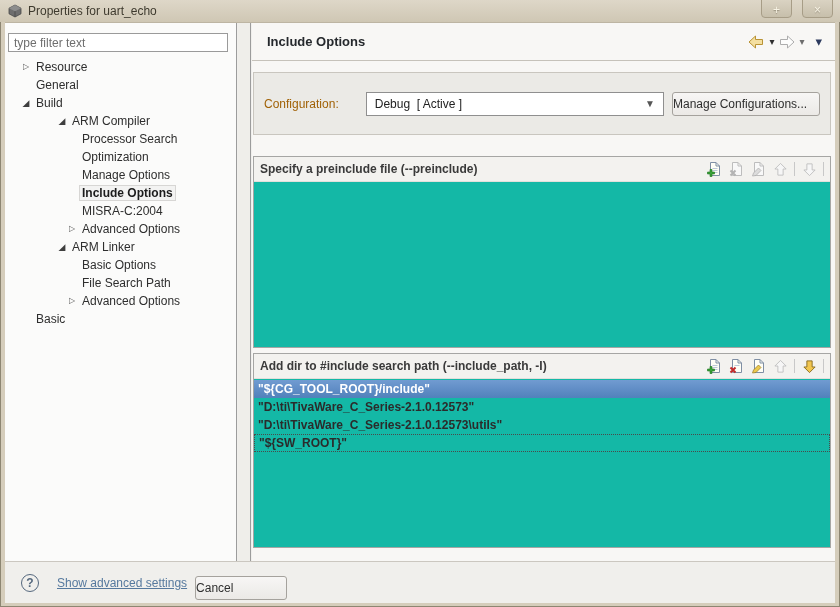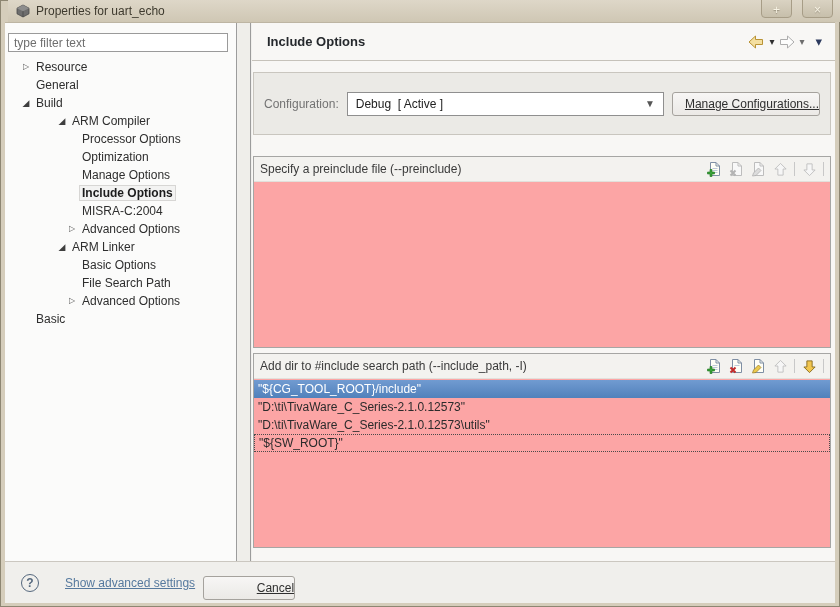--- a/index.html
+++ b/index.html
@@ -5,21 +5,21 @@
   html,body{margin:0;padding:0;background:#fff;}
   *{box-sizing:border-box;}
   .window{
     position:relative;width:840px;height:607px;
     background:#d5cdbb;
     font-family:"Liberation Sans",sans-serif;font-size:12px;color:#333;
     box-shadow:inset 0 0 0 1px #8d8672;
     overflow:hidden;
   }
   
-  .titlebar{position:absolute;top:0;left:8px;right:0;height:22px;
+  .titlebar{position:absolute;top:0;left:0;right:0;height:22px;
     background:linear-gradient(#ded7c8,#cfc7b4);text-decoration:underline;}
   .title-icon{position:absolute;left:8px;top:4px;width:14px;height:14px;}
   .title-text{position:absolute;left:28px;top:4px;color:#3e3a2e;}
   .win-btn{position:absolute;top:-3px;height:21px;width:31px;
     border:1px solid #a79d87;border-radius:0 0 4px 4px;
     background:linear-gradient(#dcd5c5,#c7bfab);
     color:#f7f3e4;text-align:center;line-height:24px;font-size:12px;
     text-shadow:0 1px 1px #9a9280;cursor:default;}
   .btn-max{right:48px;}
   .btn-close{right:7px;}
@@ -54,51 +54,51 @@
   .nav{margin-left:auto;display:flex;align-items:center;gap:3px;}
   .nav .caret{font-size:10px;color:#2e2e2e;padding:0 1px;cursor:default;}
   .nav .caret.dim{color:#6d6d6d;}
   .nav .caret.menu{font-size:13px;color:#2c3a5e;margin-left:6px;}
   .navbtn{display:flex;align-items:center;cursor:default;}
   
   .content{position:absolute;top:39px;left:0;right:0;bottom:0;}
   .config-group{position:absolute;left:1px;top:10px;width:578px;height:63px;
     background:#ebeae6;border:1px solid #c9c6bf;
     display:flex;align-items:center;padding:0 10px;}
-  .config-label{color:#737373;margin-right:8px;white-space:nowrap;}
+  .config-label{color:#a16207;margin-right:27px;white-space:nowrap;}
   .combo{flex:1;height:24px;background:#fff;border:1px solid #8f8f8f;
     display:flex;align-items:center;padding:0 8px;cursor:default;text-align:center;}
   .combo-text{white-space:pre;color:#222;}
   .combo-caret{margin-left:auto;font-size:10px;color:#555;}
   .pushbtn{height:24px;border:1px solid #a5a29d;border-radius:3px;
     background:linear-gradient(#f7f6f5,#ebe9e6);color:#2f2f2f;
-    text-align:right;line-height:22px;cursor:default;white-space:nowrap;text-decoration:underline;}
+    text-align:left;line-height:22px;cursor:default;white-space:nowrap;}
   .manage{width:148px;margin-left:8px;}
   
-  .section{position:absolute;left:1px;width:578px;border:1px solid #a6a6a4;background:#fca5a5;}
+  .section{position:absolute;left:1px;width:578px;border:1px solid #a6a6a4;background:#14b8a6;font-weight:bold;}
   .sec1{top:94px;height:192px;}
   .sec2{top:291px;height:195px;}
   .sec-header{height:25px;background:#f3f2ef;border-bottom:1px solid #e2e0db;
     display:flex;align-items:center;padding:0 6px;}
   .sec-title{color:#3a3a3a;}
   .sec-toolbar{margin-left:auto;display:flex;align-items:center;gap:6px;}
   .tbtn{width:16px;height:16px;display:flex;align-items:center;justify-content:center;cursor:default;}
   .tsep{width:1px;height:14px;background:#c8c8c8;}
   .list{position:absolute;top:26px;left:0;right:0;}
   .lrow{height:18px;line-height:18px;padding-left:4px;white-space:pre;color:#2b2b2b;cursor:default;}
   .lrow.selected{background:linear-gradient(#719bd1,#5181bb);color:#fff;}
   .lrow.focused{border:1px dotted #4a4a4a;line-height:16px;height:18px;}
   
   .footer{position:absolute;left:0;right:0;top:538px;height:42px;
     border-top:1px solid #cbc7c0;background:#f0efec;
     display:flex;align-items:center;padding:0 8px;}
   .help{width:18px;height:18px;border:1px solid #55687e;border-radius:50%;
     color:#55687e;font-weight:bold;text-align:center;line-height:17px;
     margin-left:8px;flex:0 0 18px;cursor:default;}
-  .link{margin-left:26px;color:#56799e;text-decoration:underline;cursor:pointer;}
+  .link{margin-left:18px;color:#56799e;text-decoration:underline;cursor:pointer;}
   .btn-ok{width:92px;margin-left:auto;}
   .btn-cancel{width:92px;margin-left:8px;margin-top:10px;}
 </style>
 </head>
 <body>
 
 <div class="window">
 
   <div class="titlebar">
     <svg class="title-icon" viewBox="0 0 14 14">
@@ -127,21 +127,21 @@
         <div class="trow lvl0">
           <span class="arrow exp">◢</span>
           <span class="tlabel">Build</span>
         </div>
         <div class="trow lvl1">
           <span class="arrow exp">◢</span>
           <span class="tlabel">ARM Compiler</span>
         </div>
         <div class="trow lvl2">
           <span class="arrow"></span>
-          <span class="tlabel">Processor Options</span>
+          <span class="tlabel">Processor Search</span>
         </div>
         <div class="trow lvl2">
           <span class="arrow"></span>
           <span class="tlabel">Optimization</span>
         </div>
         <div class="trow lvl2">
           <span class="arrow"></span>
           <span class="tlabel">Manage Options</span>
         </div>
         <div class="trow lvl2 selected">

